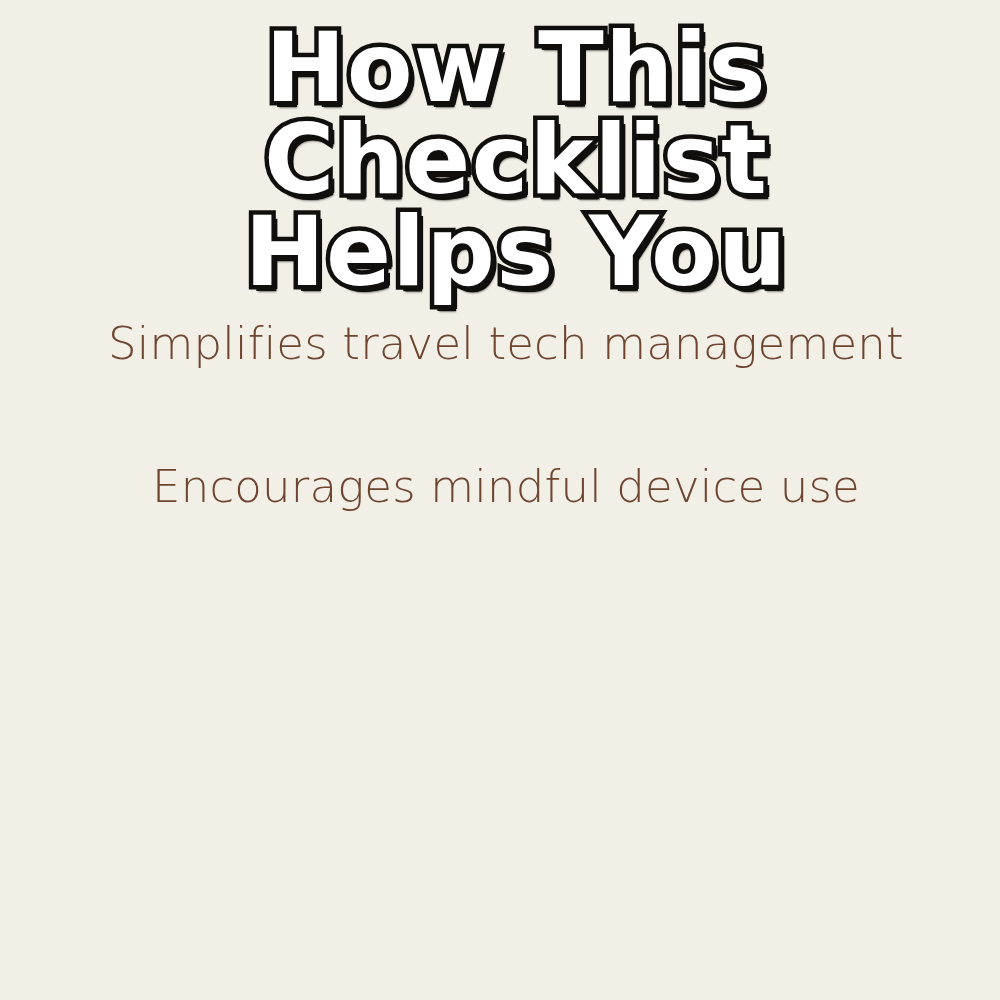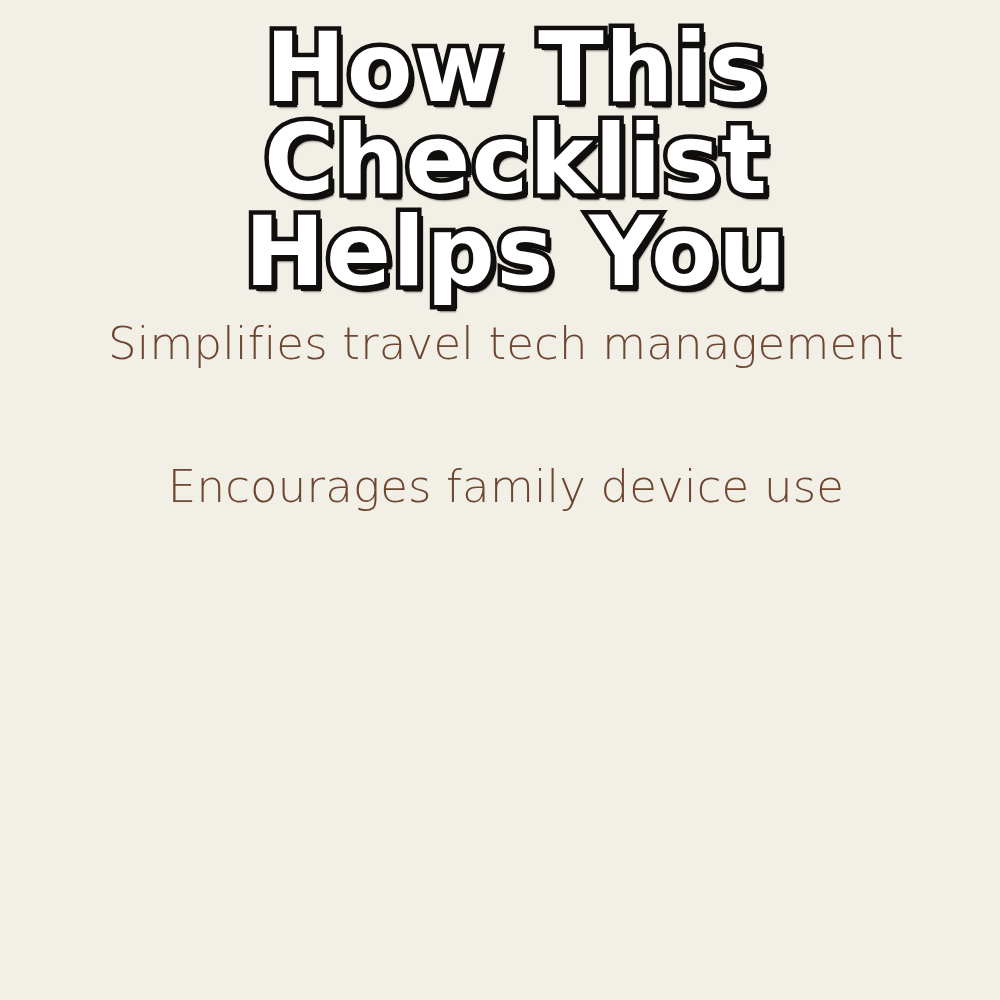--- a/index.html
+++ b/index.html
@@ -98,21 +98,21 @@
     <span class="title-line title-line-2">Helps You</span>
   </div>
 
   <div class="benefits">
 
     <div class="benefit-row">
       <span class="benefit-text">Simplifies travel tech management</span>
     </div>
 
     <div class="benefit-row">
-      <span class="benefit-text">Encourages family device use</span>
+      <span class="benefit-text">Encourages mindful device use</span>
     </div>
 
 
 
 
   </div>
 
 </div>
 
 </body></html>

